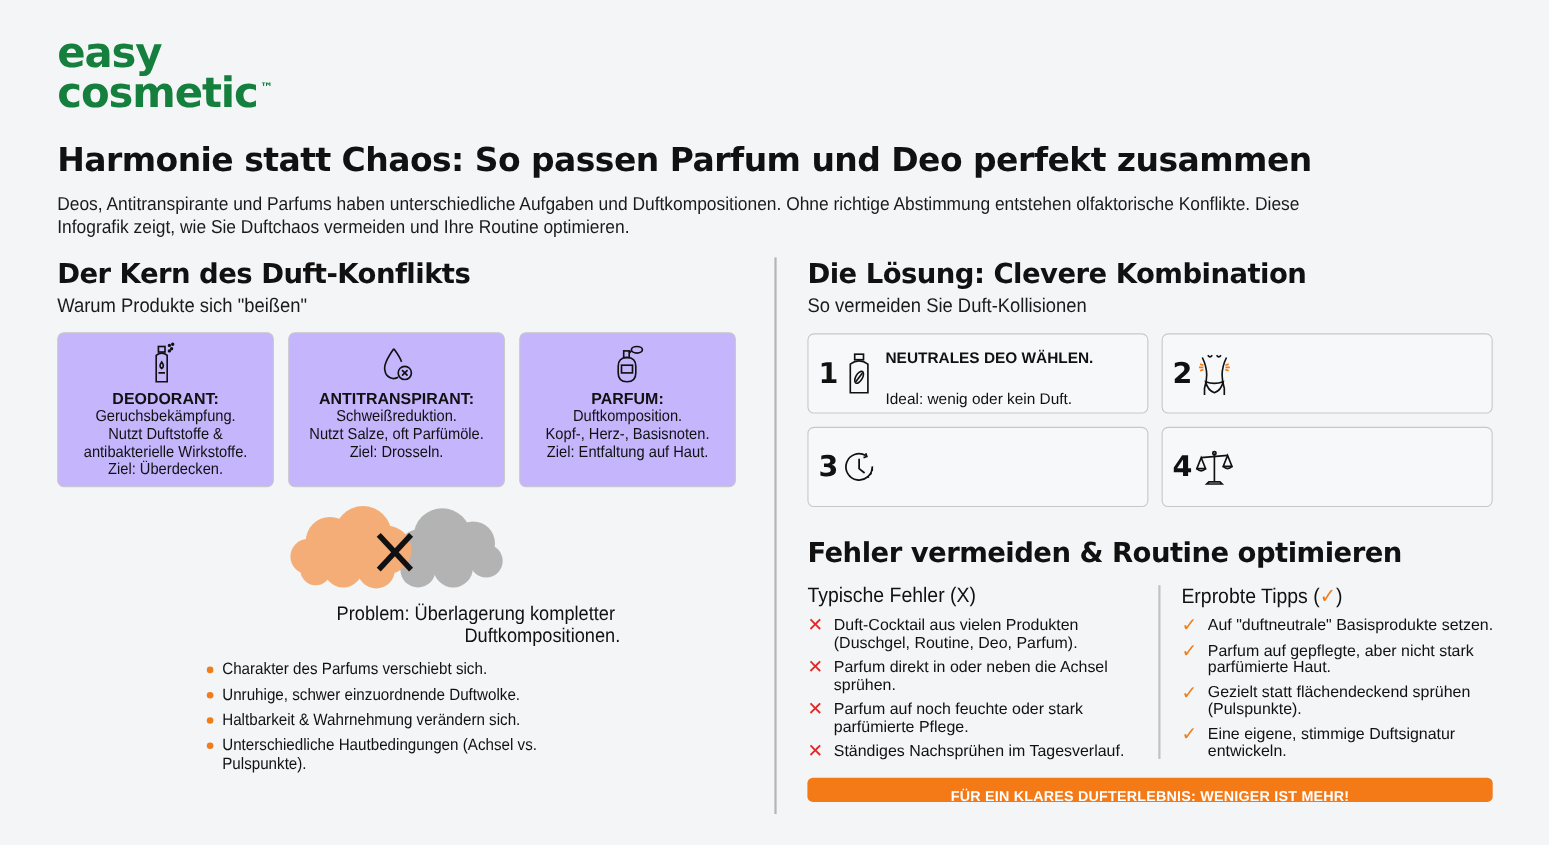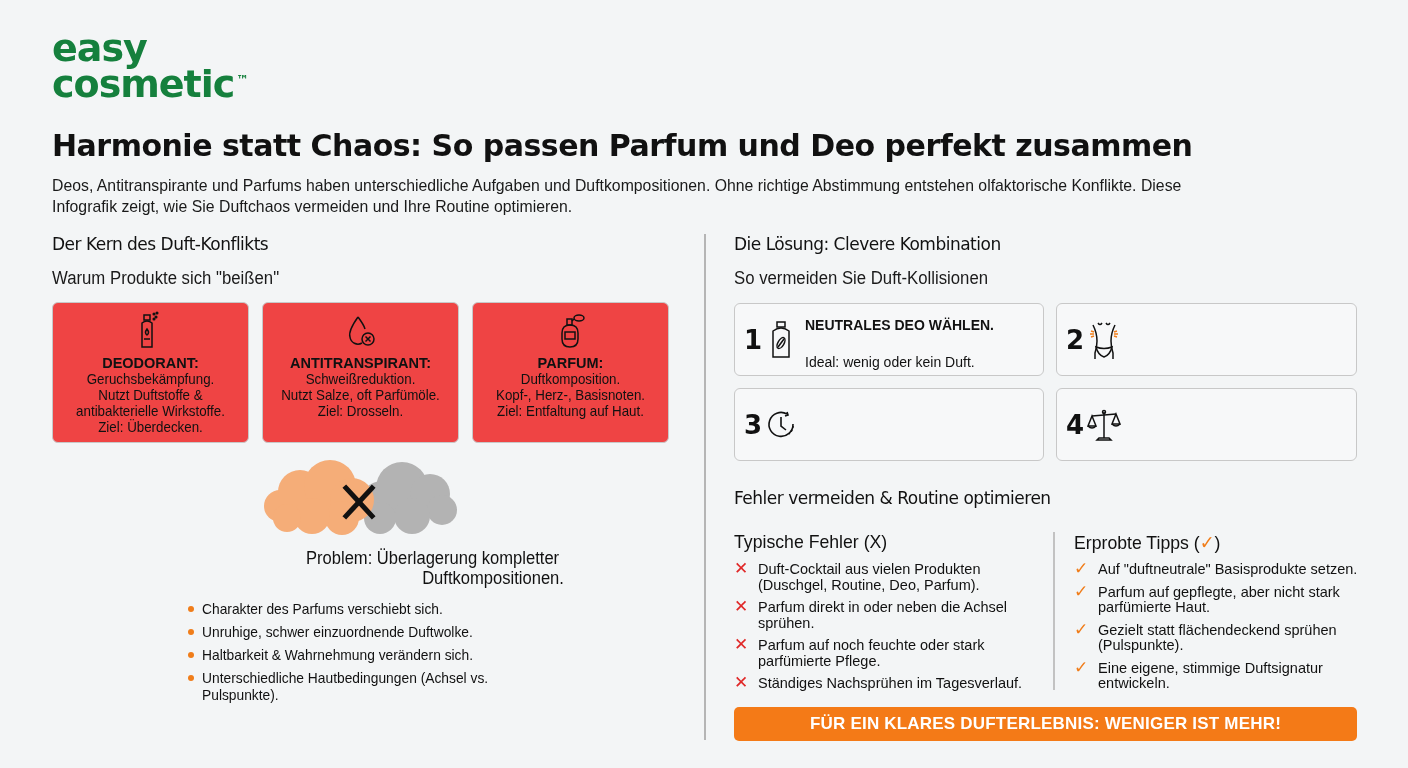--- a/index.html
+++ b/index.html
@@ -16,25 +16,25 @@
   .logo { left: 52px; top: 30px; line-height: 36px; font-family: "DejaVu Sans", sans-serif; font-weight: bold; color: #15803d; letter-spacing: -1px; }
   .logo .l1 { font-size: 38px; display: block; }
   .logo .l2 { font-size: 38px; display: block; }
   .logo .tm { font-size: 12px; vertical-align: top; position: relative; top: -4px; left: 2px; letter-spacing: 0; }
 
   
   .main-title { left: 52px; top: 128px; font-family: "DejaVu Sans", sans-serif; font-weight: bold; font-size: 30px; letter-spacing: -0.5px; color: #111; white-space: nowrap; }
   .intro { left: 52px; top: 175px; width: 1310px; font-size: 17px; line-height: 21px; color: #1a1a1a; transform: scaleX(0.93); transform-origin: left top; width: 1400px; }
 
   
-  .sec-h { font-family: "DejaVu Sans", sans-serif; font-weight: normal; font-size: 17px; color: #111; letter-spacing: -0.5px; white-space: nowrap; }
+  .sec-h { font-family: "DejaVu Sans", sans-serif; font-weight: bold; font-size: 25px; color: #111; letter-spacing: -0.5px; white-space: nowrap; }
   .sec-sub { font-size: 18px; color: #1a1a1a; white-space: nowrap; transform: scaleX(0.93); transform-origin: left top; }
 
   
-  .pcard { position: absolute; top: 302px; width: 197px; height: 141px; background: #ef4444; border: 1px solid #c8c8c8; border-radius: 6px; text-align: center; }
+  .pcard { position: absolute; top: 302px; width: 197px; height: 141px; background: #c4b5fd; border: 1px solid #c8c8c8; border-radius: 6px; text-align: center; }
   .pcard .icon { position: absolute; left: 50%; top: 8px; transform: translateX(-50%); width: 34px; height: 40px; }
   .pcard .txt { position: absolute; left: 0; right: 0; top: 52px; font-size: 14.5px; line-height: 16px; color: #111; }
   .pcard .txt b { display: block; font-weight: bold; }
   .pcard .txt span { display: block; white-space: nowrap; }
   .narrow { display: inline-block; transform: scaleX(0.92); }
 
   
   .clouds { left: 262px; top: 458px; width: 200px; height: 78px; }
 
   .problem { left: 150px; width: 420px; top: 548px; text-align: right; font-size: 18px; line-height: 20px; color: #111; }
@@ -57,21 +57,21 @@
   
   .sub-h { font-size: 19px; color: #111; white-space: nowrap; transform: scaleX(0.93); transform-origin: left top; }
   .list { list-style: none; }
   .list li { position: relative; padding-left: 24px; font-size: 14.5px; line-height: 15.5px; margin-bottom: 7px; color: #111; }
   .list li .mk { position: absolute; left: 0; top: -1px; font-size: 17px; font-weight: bold; }
   .list.err .mk { color: #e02828; }
   .list.tip .mk { color: #f07d1a; }
   .mdiv { left: 1053px; top: 532px; width: 2px; height: 158px; background: #c2c2c2; }
 
   
-  .banner { left: 734px; top: 707px; width: 623px; height: 34px; background: #f47a17; border-radius: 5px; color: #fff; font-weight: bold; font-size: 17px; text-align: center; line-height: 34px; letter-spacing: 0.2px; }
+  .banner { left: 734px; top: 707px; width: 623px; height: 22px; background: #f47a17; border-radius: 5px; color: #fff; font-weight: bold; font-size: 13px; text-align: center; line-height: 34px; letter-spacing: 0.2px; }
 </style>
 </head>
 <body>
 
 <div class="abs logo">
   <span class="l1">easy</span>
   <span class="l2"><span>cosmetic</span><span class="tm">™</span></span>
 </div>
 
 <h1 class="abs main-title">Harmonie statt Chaos: So passen Parfum und Deo perfekt zusammen</h1>

